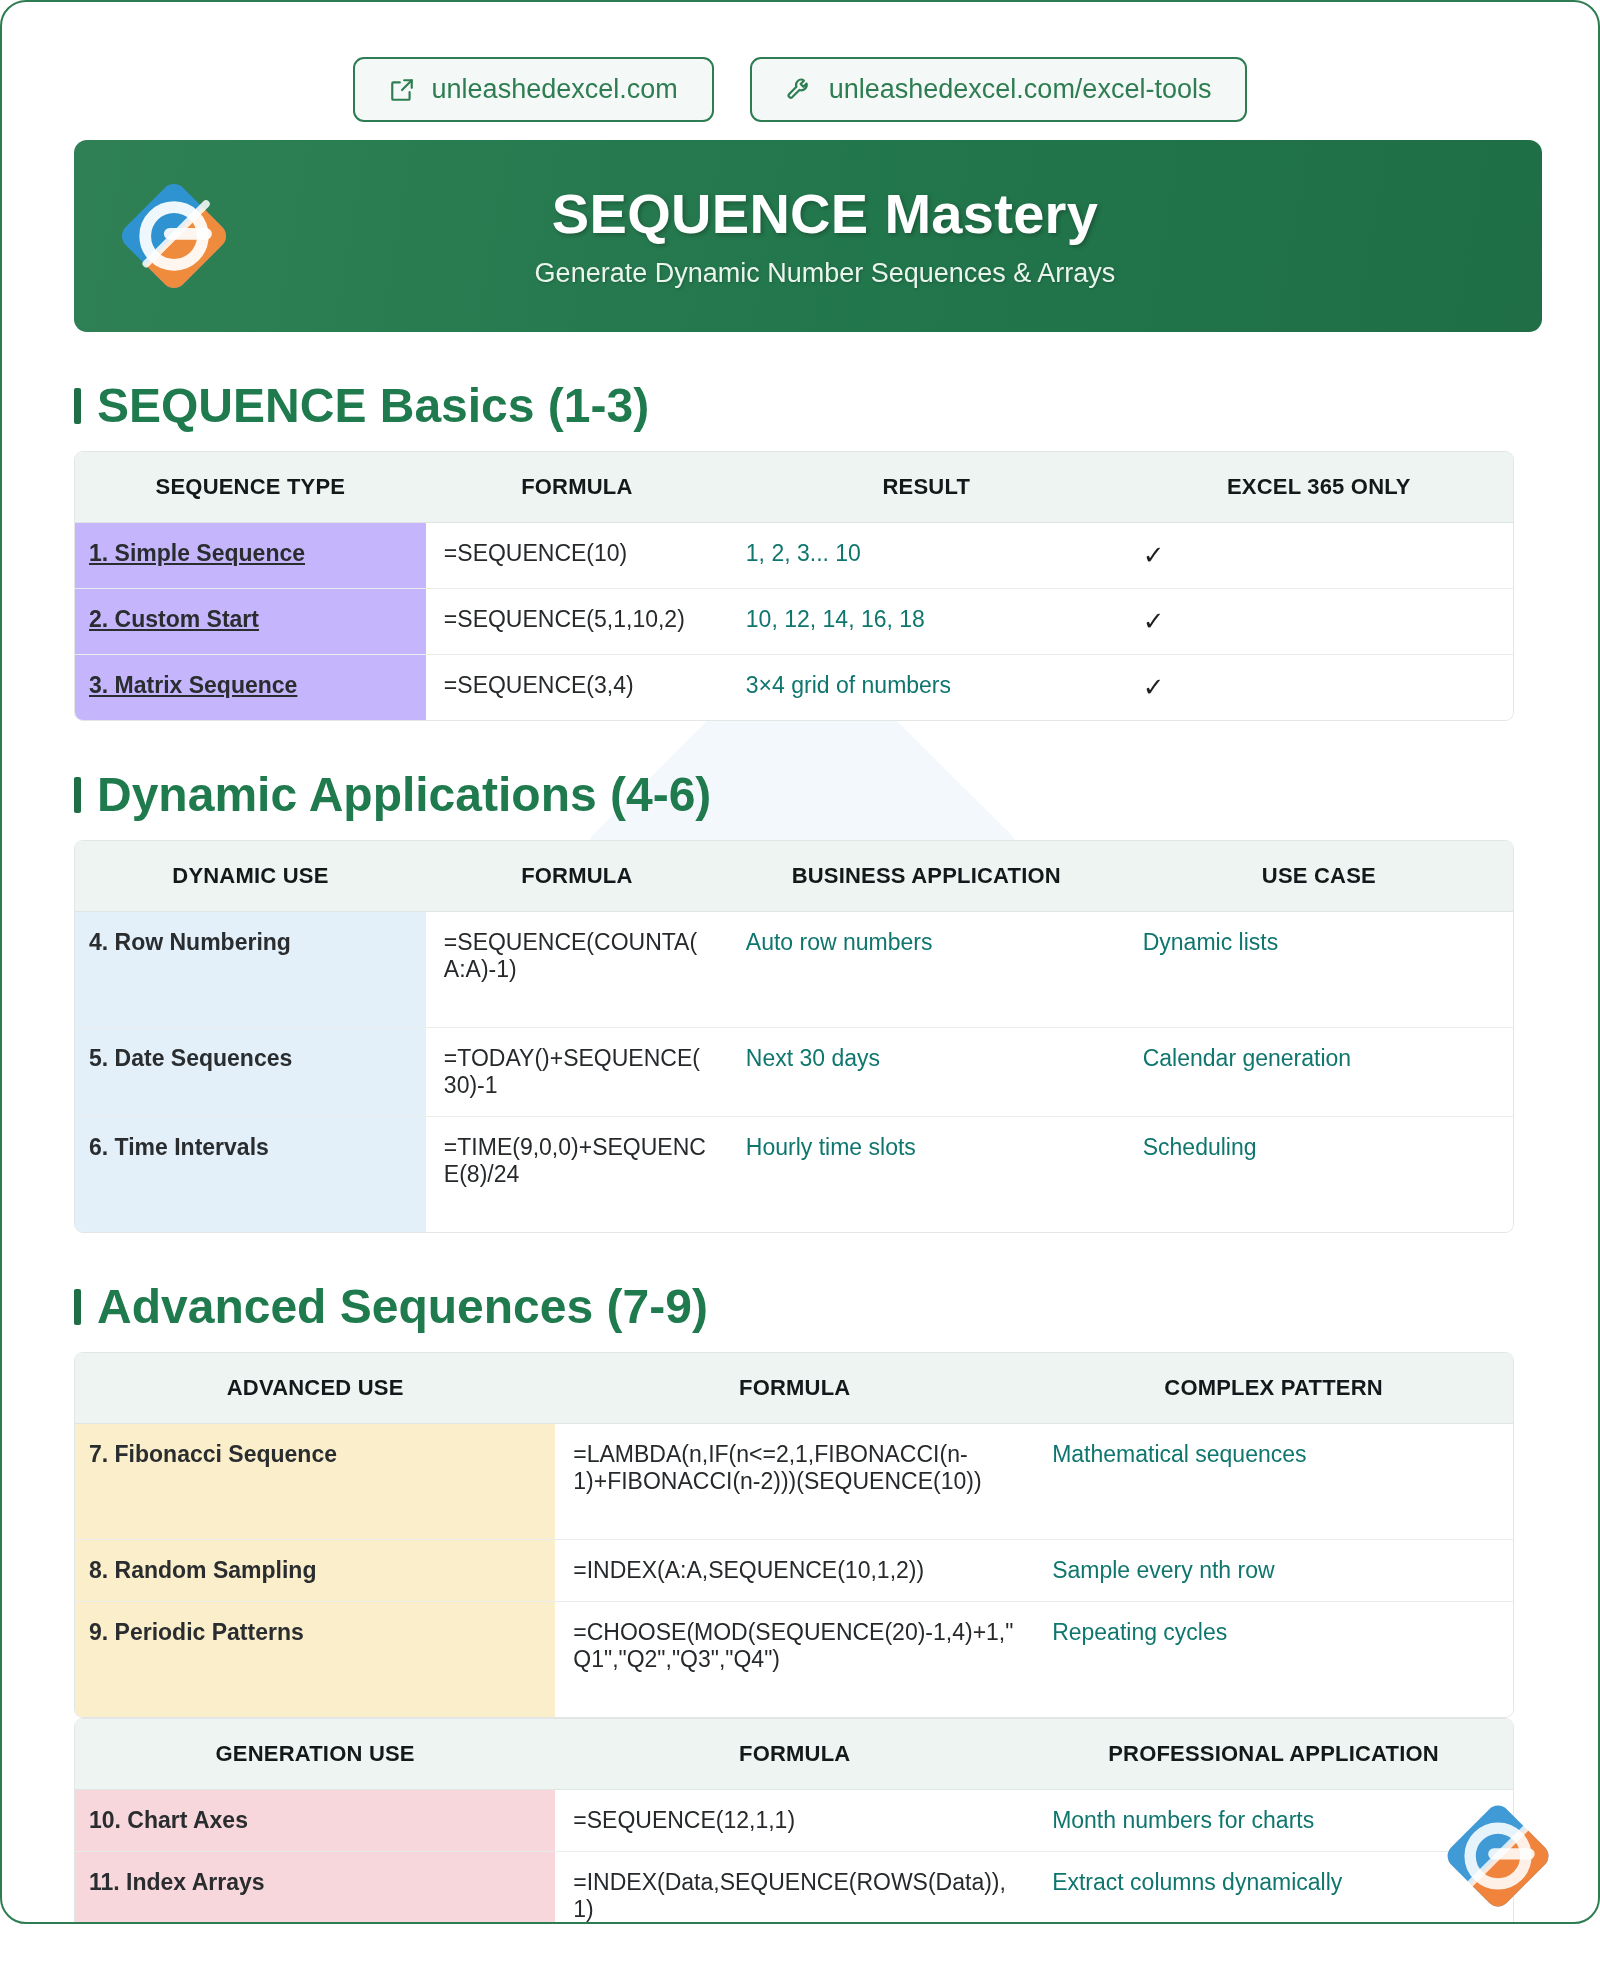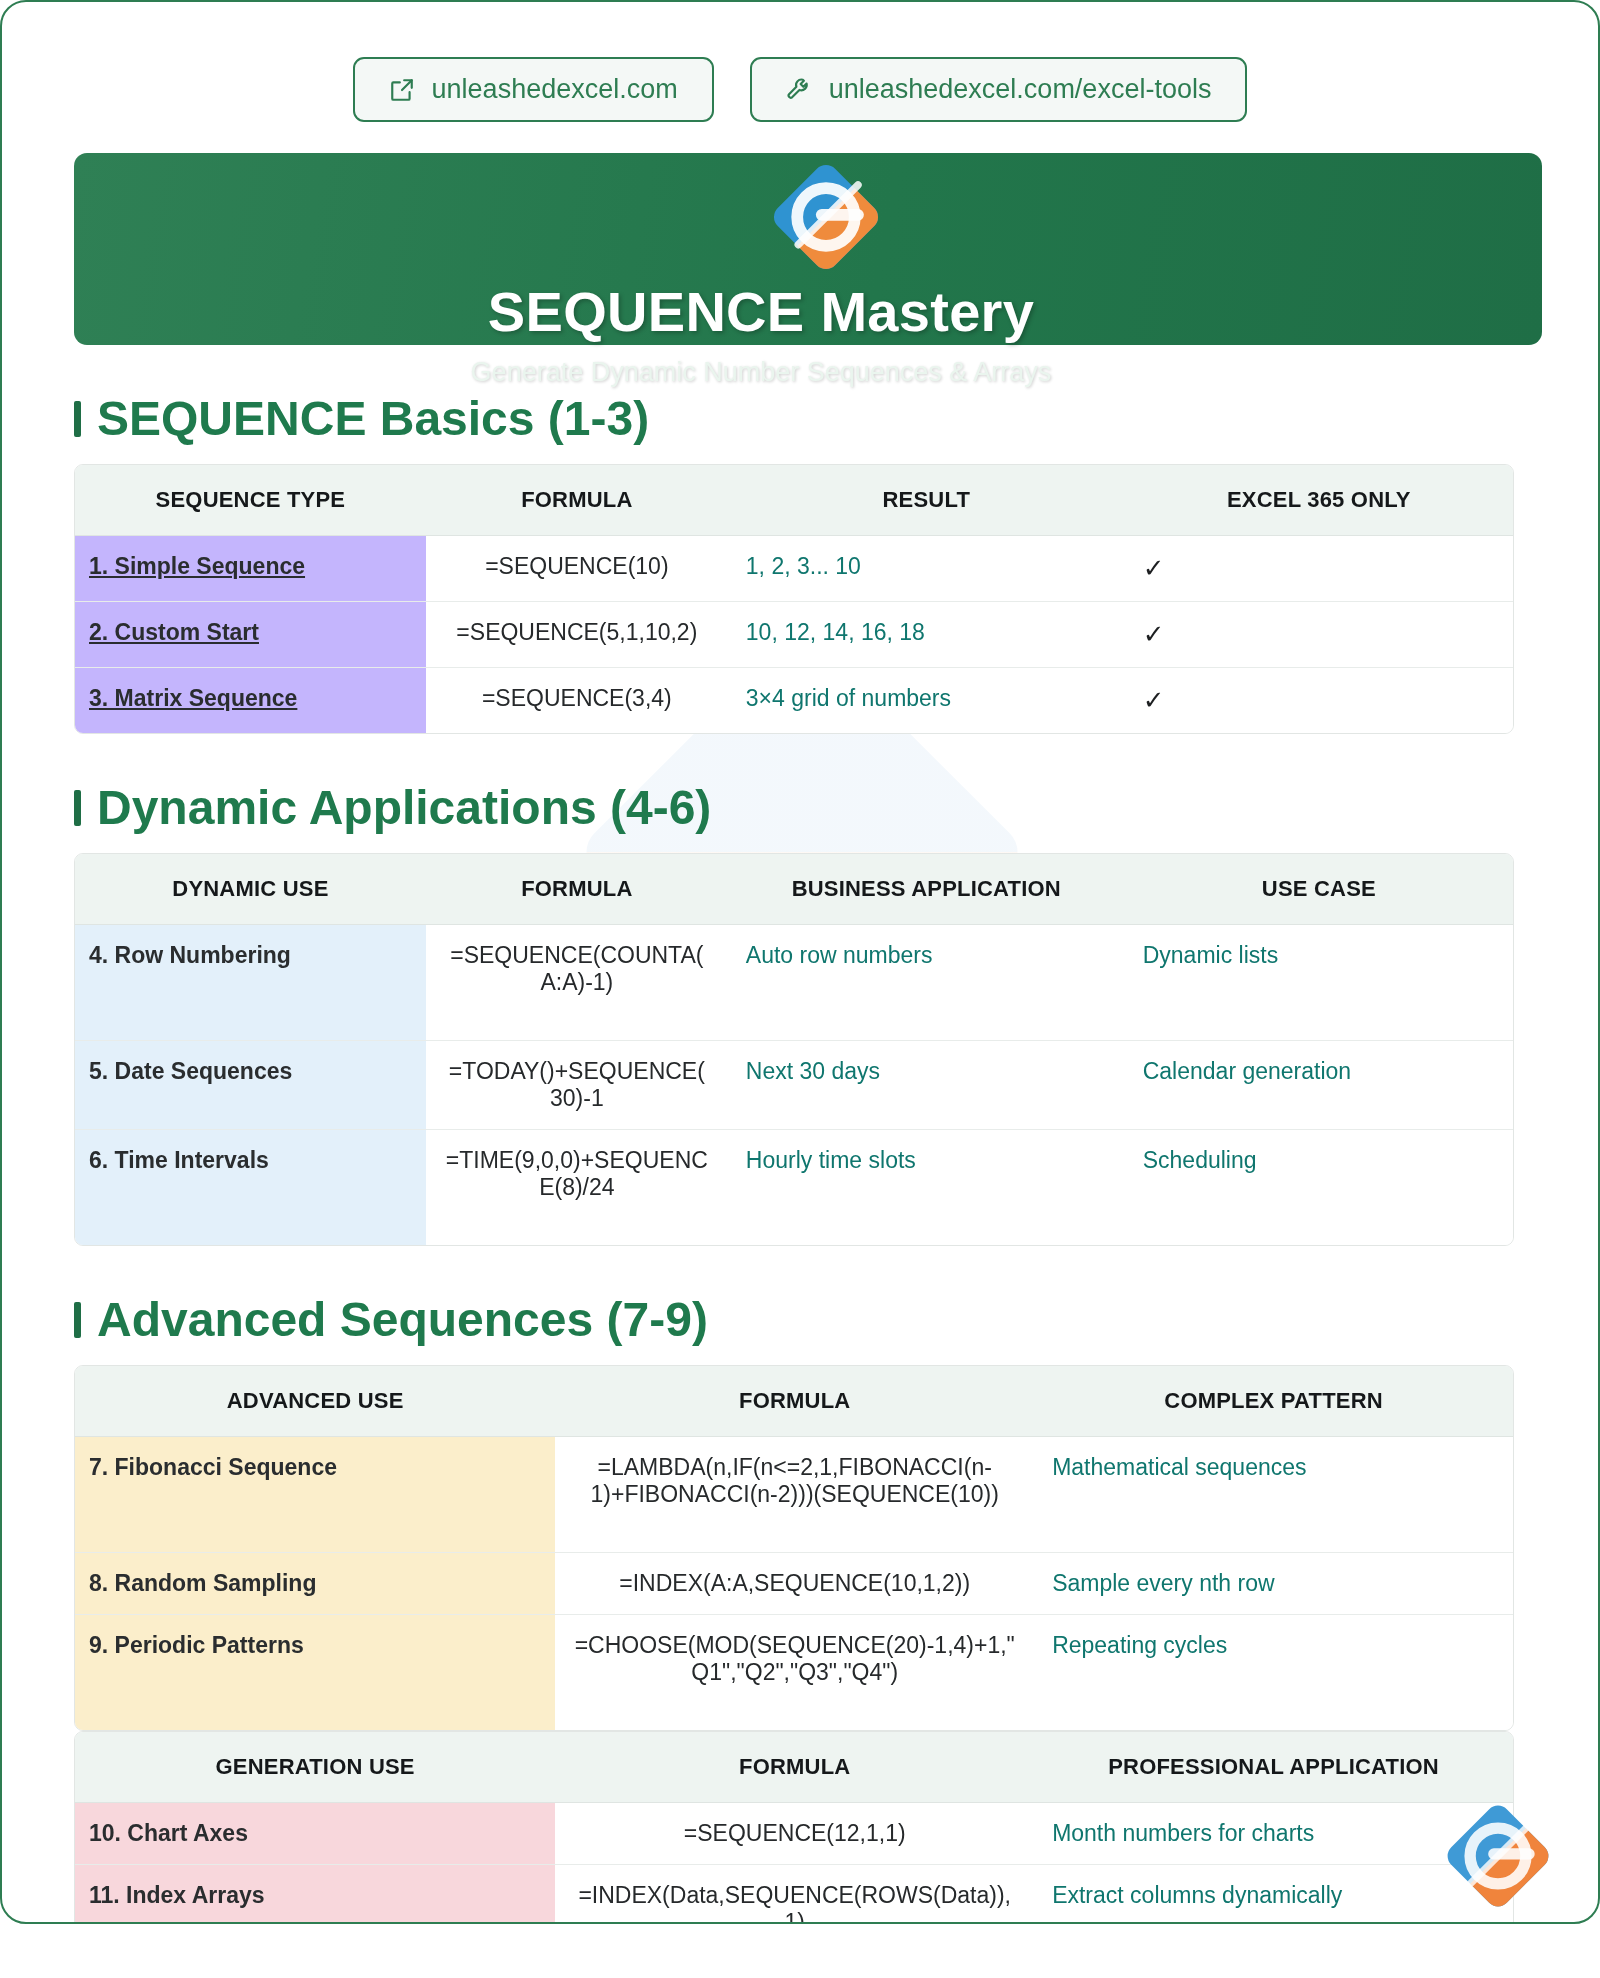--- a/index.html
+++ b/index.html
@@ -57,29 +57,28 @@
     background: #f4f8f6;
     padding: 15px 34px;
     color: #2e7d52;
     font-size: 27px;
     white-space: nowrap;
   }
   .linkchip svg { display: block; flex: 0 0 auto; }
 
   
   .hero {
-    margin: 31px 56px 0 72px;
+    margin: 18px 56px 0 72px;
     background: linear-gradient(100deg, #2f8055 0%, #22764b 55%, #1f6e46 100%);
     border-radius: 13px;
     height: 192px;
     display: flex;
     align-items: center;
     padding-left: 36px;
     position: relative;
-    flex-direction: column;
   }
   .hero-logo {
     width: 128px;
     height: 128px;
     position: relative;
     flex: 0 0 auto;
   }
   .hero-text {
     flex: 1 1 auto;
     text-align: center;
@@ -150,21 +149,21 @@
     border-bottom: 1px solid #e8ecea;
     background: #ffffff;
     word-break: break-word;
   }
   tbody tr:last-child td { border-bottom: none; }
   td.k {
     font-weight: bold;
     color: #2a2d2f;
     padding-left: 14px;
   }
-  td.mono { color: #26292b; text-align: center; }
+  td.mono { color: #26292b; }
   td.check { font-size: 26px; color: #1d1f21; }
 
   
   .t-green  tbody td.k { background: #c4b5fd; text-decoration: underline; }
   .t-blue   tbody td.k { background: #e3f0fa; }
   .t-yellow tbody td.k { background: #fbeecb; }
   .t-pink   tbody td.k { background: #f8d7dc; }
 
   
   .t-green  col.c1 { width: 24.4%; } .t-green  col.c2 { width: 21%; }

